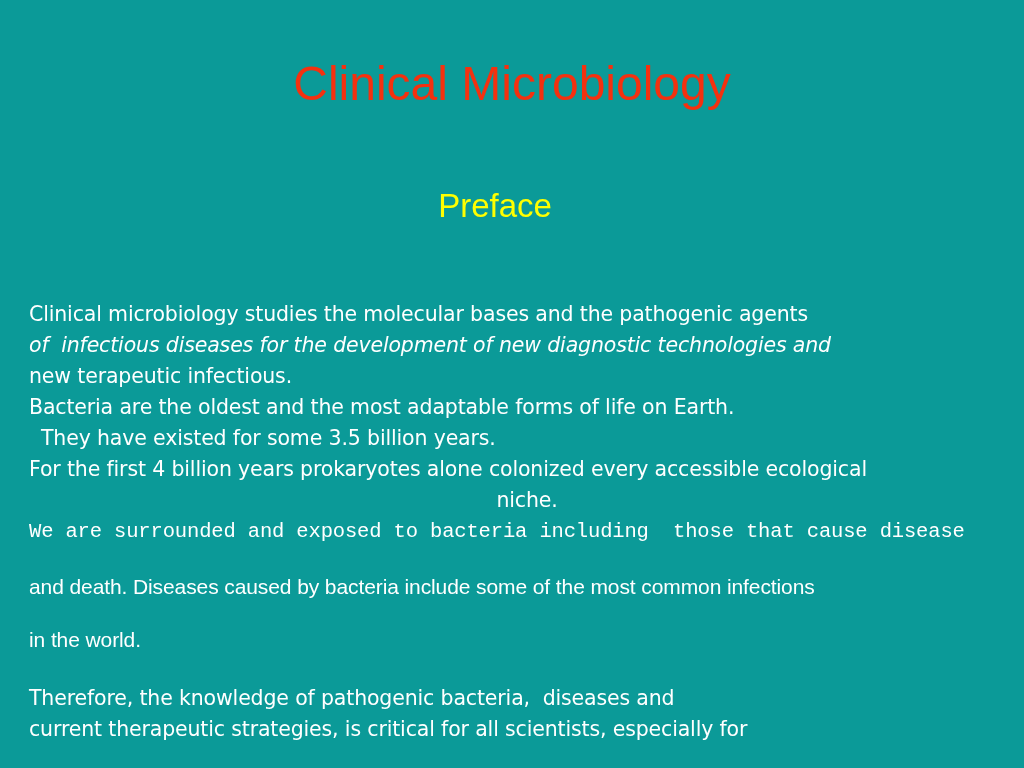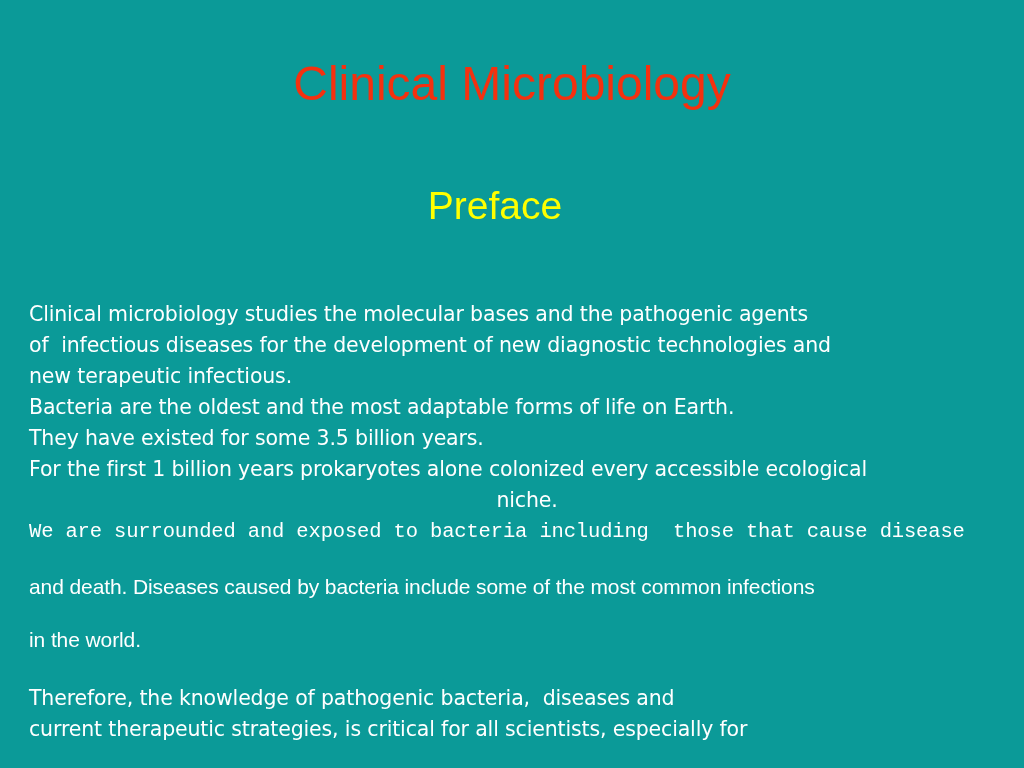--- a/index.html
+++ b/index.html
@@ -34,21 +34,21 @@
     white-space: nowrap;
   }
   #slide-subtitle {
     position: absolute;
     left: 0;
     top: 185px;
     width: 990px;
     text-align: center;
     color: #ffff00;
     font-family: "Liberation Sans", sans-serif;
-    font-size: 39px;
+    font-size: 33px;
     font-weight: normal;
     line-height: 42px;
   }
   #body-block {
     position: absolute;
     left: 29px;
     top: 299px;
     width: 996px;
   }
   .line {
@@ -78,25 +78,25 @@
 <body style="background: rgb(11, 154, 152);">
 
 <div id="slide" style="background: rgb(11, 154, 152);">
 
   <div id="slide-title" style="color: rgb(244, 49, 15);">Clinical Microbiology</div>
 
   <div id="slide-subtitle" style="color: rgb(255, 255, 0);">Preface</div>
 
   <div id="body-block">
       <div class="line casual" style="color: rgb(255, 255, 255);">Clinical microbiology studies the molecular bases and the pathogenic agents</div>
-      <div class="line casual" style="color: rgb(255, 255, 255);">of  infectious diseases for the development of new diagnostic technologies and</div>
+      <div class="line casual" style="color: rgb(255, 255, 255); font-style: italic;">of  infectious diseases for the development of new diagnostic technologies and</div>
       <div class="line casual" style="color: rgb(255, 255, 255);">new terapeutic infectious.</div>
       <div class="line casual" style="color: rgb(255, 255, 255);">Bacteria are the oldest and the most adaptable forms of life on Earth.</div>
-      <div class="line casual" style="color: rgb(255, 255, 255);">They have existed for some 3.5 billion years.</div>
-      <div class="line casual" style="color: rgb(255, 255, 255);">For the first 1 billion years prokaryotes alone colonized every accessible ecological</div>
+      <div class="line casual" style="color: rgb(255, 255, 255); margin-left: 12px;">They have existed for some 3.5 billion years.</div>
+      <div class="line casual" style="color: rgb(255, 255, 255);">For the first 4 billion years prokaryotes alone colonized every accessible ecological</div>
       <div class="line casual" style="color: rgb(255, 255, 255); text-align: center;">niche.</div>
       <div class="line casual" style="color: rgb(255, 255, 255); font-family: Liberation Mono, monospace;">We are surrounded and exposed to bacteria including  those that cause disease</div>
       <div class="line grotesque" style="color: rgb(255, 255, 255);">and death. Diseases caused by bacteria include some of the most common infections</div>
       <div class="line grotesque" style="color: rgb(255, 255, 255);">in the world.</div>
       <div class="spacer"></div>
       <div class="line casual" style="color: rgb(255, 255, 255);">Therefore, the knowledge of pathogenic bacteria,  diseases and</div>
       <div class="line casual" style="color: rgb(255, 255, 255);">current therapeutic strategies, is critical for all scientists, especially for</div>
     </div>
 
 </div>

